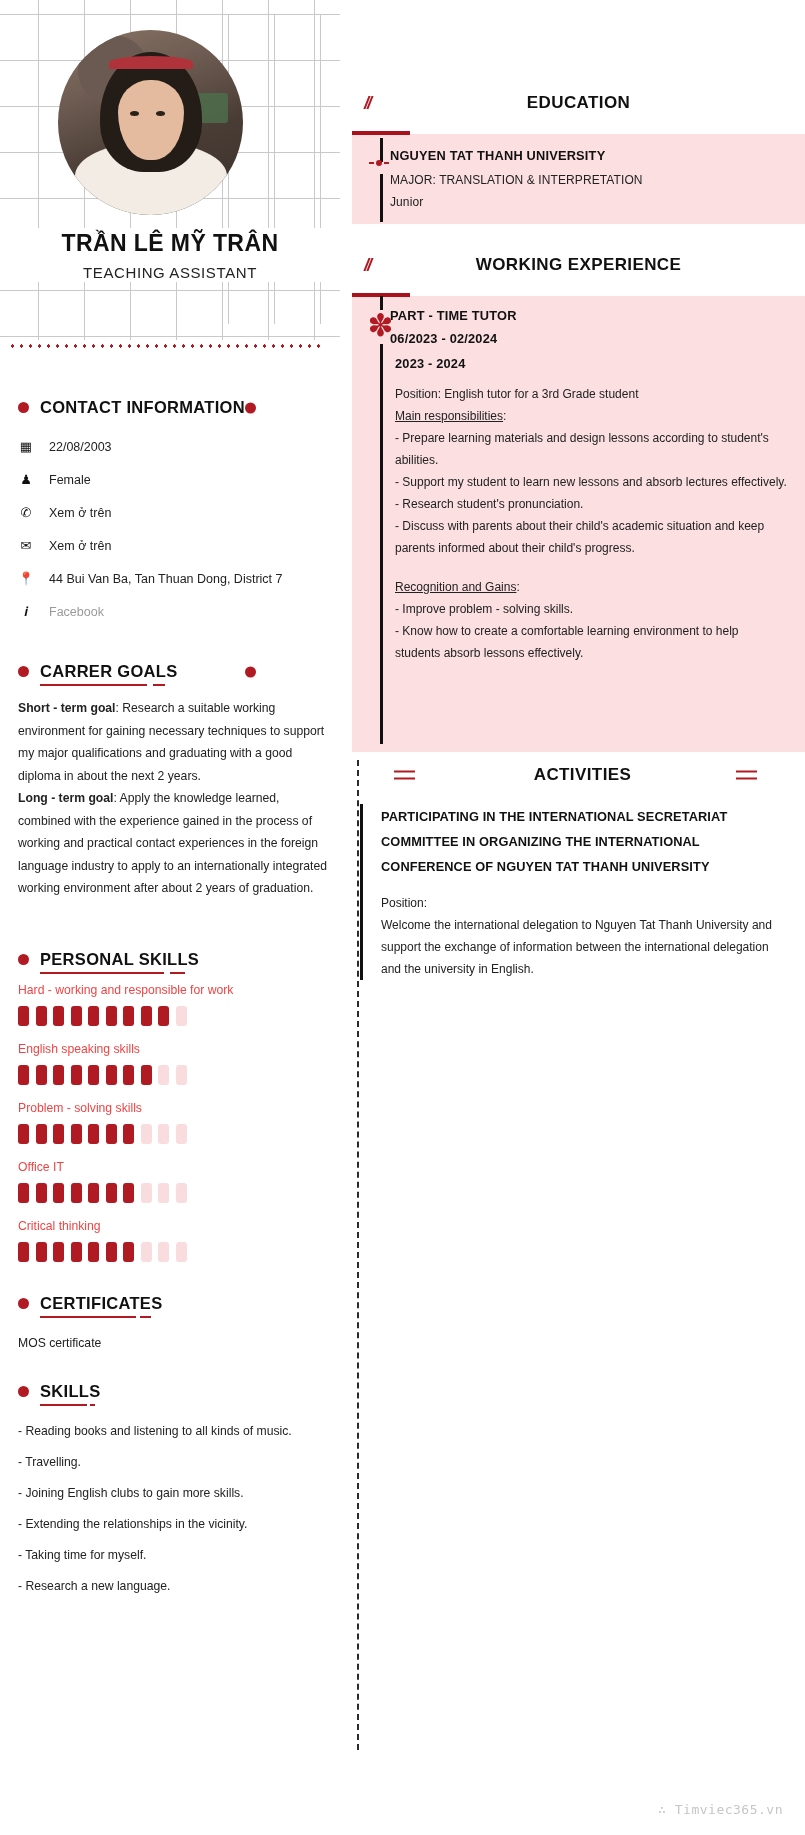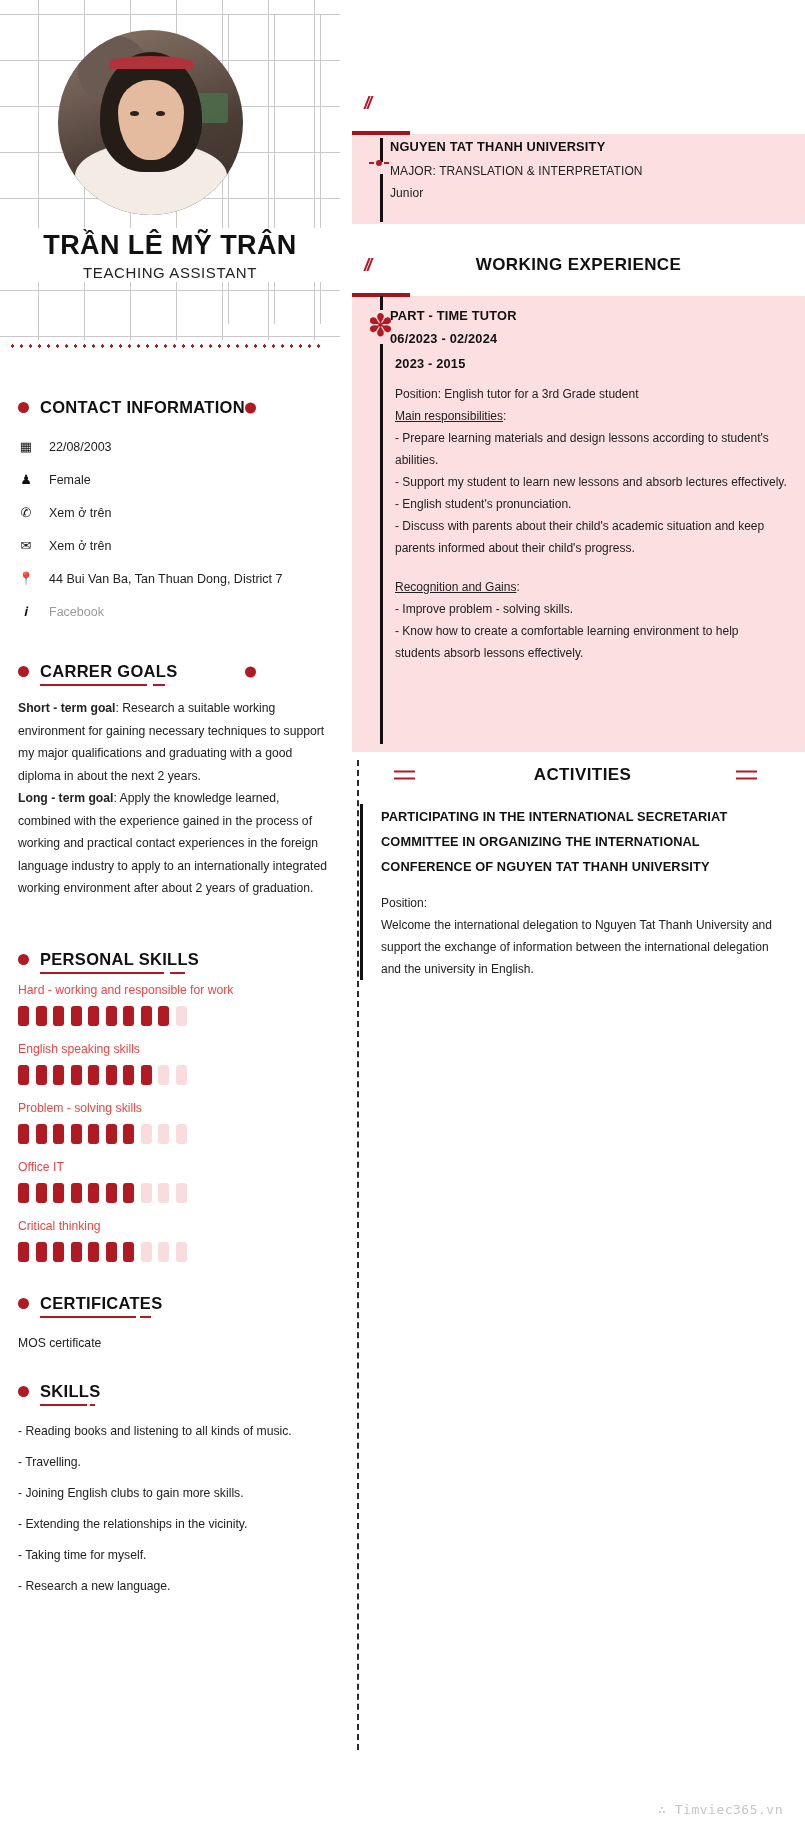--- a/index.html
+++ b/index.html
@@ -110,21 +110,21 @@
     background: #4e6d4a;
     border-radius: 3px;
     opacity: .85;
   }
 
   .name {
     position: absolute;
     left: 0; top: 230px;
     width: 340px;
     text-align: center;
-    font-size: 27px;
+    font-size: 23px;
     font-weight: bold;
     letter-spacing: .4px;
     color: #111;
     z-index: 4;
   }
   .job-title {
     position: absolute;
     left: 0; top: 264px;
     width: 340px;
     text-align: center;
@@ -300,21 +300,21 @@
     width: 21px; height: 9px;
     border-top: 2.5px solid #b01a23;
     border-bottom: 2.5px solid #b01a23;
   }
   .eq-left { left: 38px; }
   .eq-right { right: 52px; }
 
   .pink-block {
     background: #fbdfe1;
     position: relative;
-    padding: 5px 18px 16px 38px;
+    padding: 14px 18px 16px 38px;
   }
   .red-cap {
     position: absolute;
     left: 0; top: -3px;
     width: 58px; height: 3.5px;
     background: #a8121c;
   }
   .blk-rule {
     position: absolute;
     left: 28px; top: 0;
@@ -578,20 +578,21 @@
 
 </div>
 
 <div class="v-dashed"></div>
 
 <div class="right-col">
 
   <div style="position:absolute; left:0; top:88px; width:453px;">
     <div class="r-head">
       <span class="slash">//</span>
+      <span class="r-title">EDUCATION</span>
     </div>
     <div class="pink-block" style="margin-top:16px; height:90px;">
       <span class="red-cap"></span>
       <span class="blk-rule" style="height:24px; top:4px;"></span>
       <span class="dash-node">
         <i></i>
           <span class="nd"></span>
           <i></i>
       </span>
       <span class="blk-rule" style="height:48px; top:40px;"></span>
@@ -606,28 +607,28 @@
       <span class="slash">//</span>
       <span class="r-title">WORKING EXPERIENCE</span>
     </div>
     <div class="pink-block" style="margin-top:16px; padding-top:12px; height:456px;">
       <span class="red-cap"></span>
       <span class="blk-rule" style="height:14px; top:0;"></span>
       <span class="flower">✽</span>
       <span class="blk-rule" style="height:400px; top:48px;"></span>
       <div class="r-org" style="margin-bottom:8px;">PART - TIME TUTOR</div>
       <div class="r-org" style="">06/2023 - 02/2024</div>
-      <div class="r-org" style="margin-bottom:12px; padding-left:5px;">2023 - 2015</div>
+      <div class="r-org" style="margin-bottom:12px; padding-left:5px;">2023 - 2024</div>
       <div class="r-body" style="padding-left:5px;">
         <div>Position: English tutor for a 3rd Grade student</div>
         <div><span class="u">Main responsibilities</span>:</div>
         <div>
             <div>- Prepare learning materials and design lessons according to student's abilities.</div>
             <div>- Support my student to learn new lessons and absorb lectures effectively.</div>
-            <div>- English student's pronunciation.</div>
+            <div>- Research student's pronunciation.</div>
             <div>- Discuss with parents about their child's academic situation and keep parents informed about their child's progress.</div>
           </div>
         <div class="r-gap"></div>
         <div><span class="u">Recognition and Gains</span>:</div>
         <div>
             <div>- Improve problem - solving skills.</div>
             <div>- Know how to create a comfortable learning environment to help students absorb lessons effectively.</div>
           </div>
       </div>
     </div>

